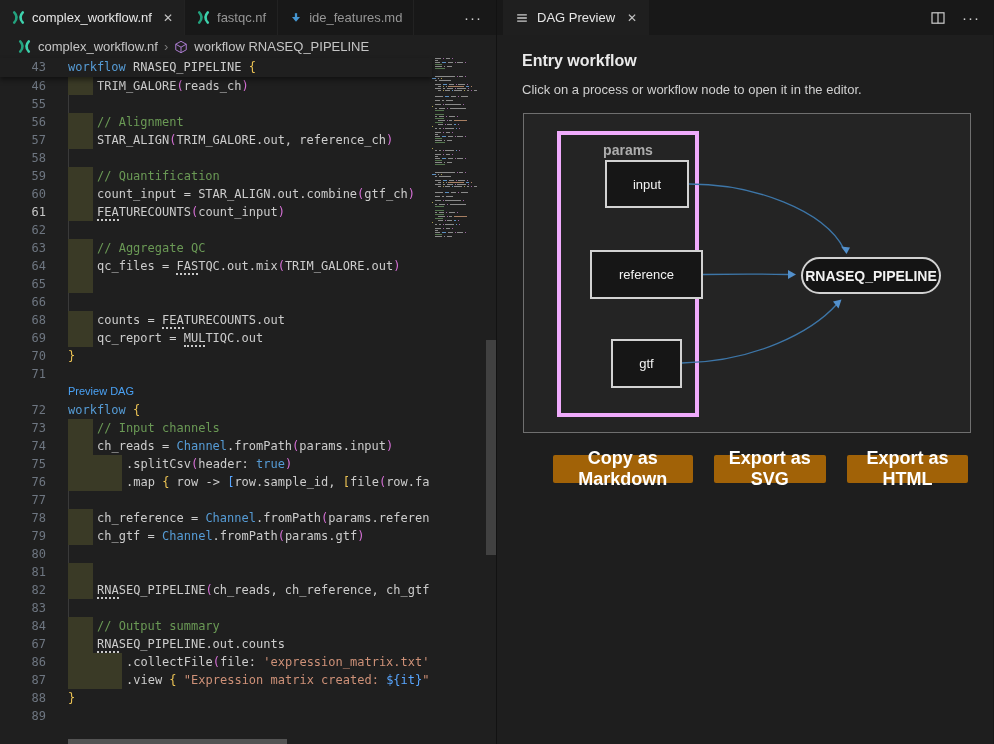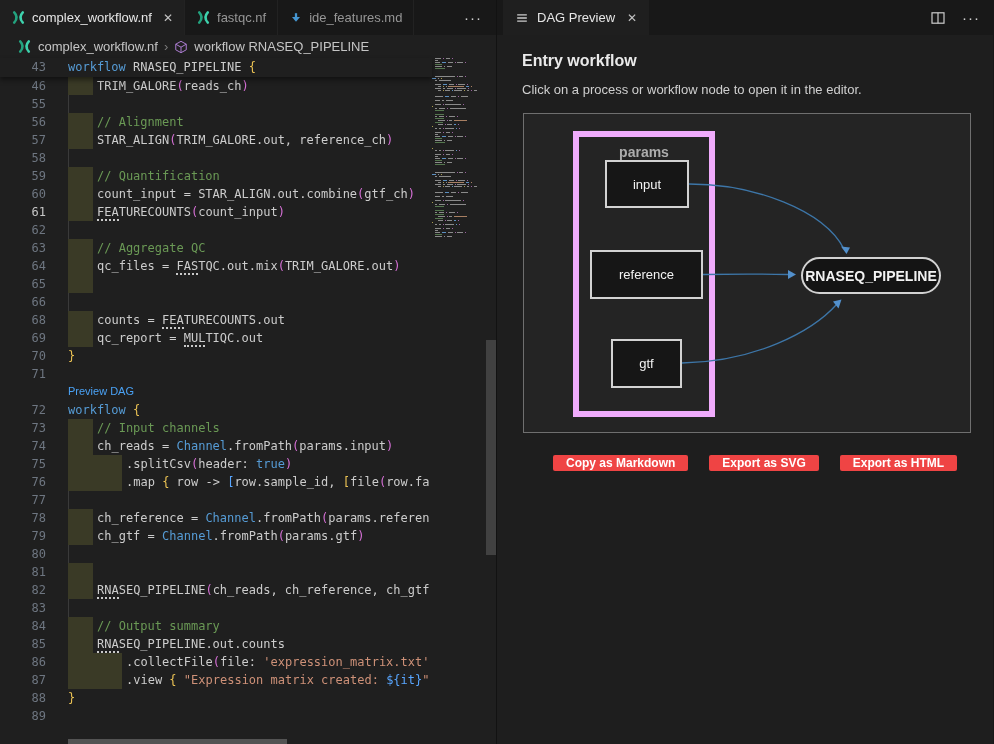--- a/index.html
+++ b/index.html
@@ -51,31 +51,31 @@
   .ptab { display: flex; align-items: center; gap: 8px; padding: 0 12px; background: #1f1f1f; color: #e6e6e6; font-size: 13px; cursor: pointer; }
   .ptab .close { font-size: 12px; color: #c3c3c3; margin-left: 4px; }
   .pactions { margin-left: auto; display: flex; align-items: center; gap: 16px; padding-right: 13px; }
   .pactions .more { color: #cfcfcf; font-size: 15px; letter-spacing: 1px; cursor: pointer; }
 
   .pbody { padding: 17px 25px 0 25px; }
   .entry-heading { font-size: 16px; font-weight: 700; color: #eaeaea; margin-bottom: 12px; }
   .entry-desc { font-size: 13px; color: #cfcfcf; margin-bottom: 16px; }
 
   .diagram { position: relative; width: 448px; height: 320px; border: 1px solid #6f6f6f; background: #242424; margin-left: 1px; }
-  .params { position: absolute; left: 49px; top: 17px; width: 142px; height: 286px; border: 6px solid #f0abfc; }
+  .params { position: absolute; left: 33px; top: 17px; width: 142px; height: 286px; border: 4px solid #f0abfc; }
   .params-label { text-align: center; margin-top: 7px; color: #adadad; font-weight: 700; font-size: 14px; }
   .node { position: absolute; display: flex; align-items: center; justify-content: center; background: #161616; border: 2px solid #d2d2d2; color: #f2f2f2; font-size: 13px; cursor: pointer; z-index: 2; }
   .node-input { left: 81px; top: 46px; width: 84px; height: 48px; }
   .node-reference { left: 66px; top: 136px; width: 113px; height: 49px; }
   .node-gtf { left: 87px; top: 225px; width: 71px; height: 49px; }
   .pill { left: 277px; top: 143px; width: 140px; height: 37px; border-radius: 19px; border-width: 2.5px; font-size: 14px; font-weight: 600; background: #141414; }
   .edges { position: absolute; left: 0; top: 0; width: 448px; height: 320px; z-index: 1; }
 
   .btnrow { display: flex; gap: 21px; margin: 22px 0 0 31px; }
-  .btn { background: #ef4444; color: #ffffff; font-size: 12px; font-weight: 600; height: 16px; padding: 0 13px; display: flex; align-items: center; border: none; border-radius: 2px; font-family: "Liberation Sans", sans-serif; cursor: pointer; }
+  .btn { background: #a16207; color: #ffffff; font-size: 18px; font-weight: 600; height: 28px; padding: 0 13px; display: flex; align-items: center; border: none; border-radius: 2px; font-family: "Liberation Sans", sans-serif; cursor: pointer; }
 
   .icon-svg { display: block; }
 </style>
 </head>
 <body>
 
 <div class="app">
 
   <div class="editor-group">
 
@@ -287,21 +287,21 @@
             <i class="guide"></i>
             <span class="code" style="padding-left: 0px;"></span>
           </div>
           <div class="row">
             <span class="ln">84</span>
             <i class="guide"></i>
             <i class="iblock" style="width: 25px;"></i>
             <span class="code" style="padding-left: 29px;"><span class="t-cm">// Output summary</span></span>
           </div>
           <div class="row">
-            <span class="ln">85</span>
+            <span class="ln">67</span>
             <i class="guide"></i>
             <i class="iblock" style="width: 25px;"></i>
             <span class="code" style="padding-left: 29px;"><span class="t-fg dots">RNA</span><span class="t-fg">SEQ_PIPELINE.out.counts</span></span>
           </div>
           <div class="row">
             <span class="ln">86</span>
             <i class="guide"></i>
             <i class="iblock" style="width: 54px;"></i>
             <span class="code" style="padding-left: 58px;"><span class="t-fg">.collectFile</span><span class="t-p">(</span><span class="t-fg">file: </span><span class="t-st">'expression_matrix.txt'</span></span>
           </div>

